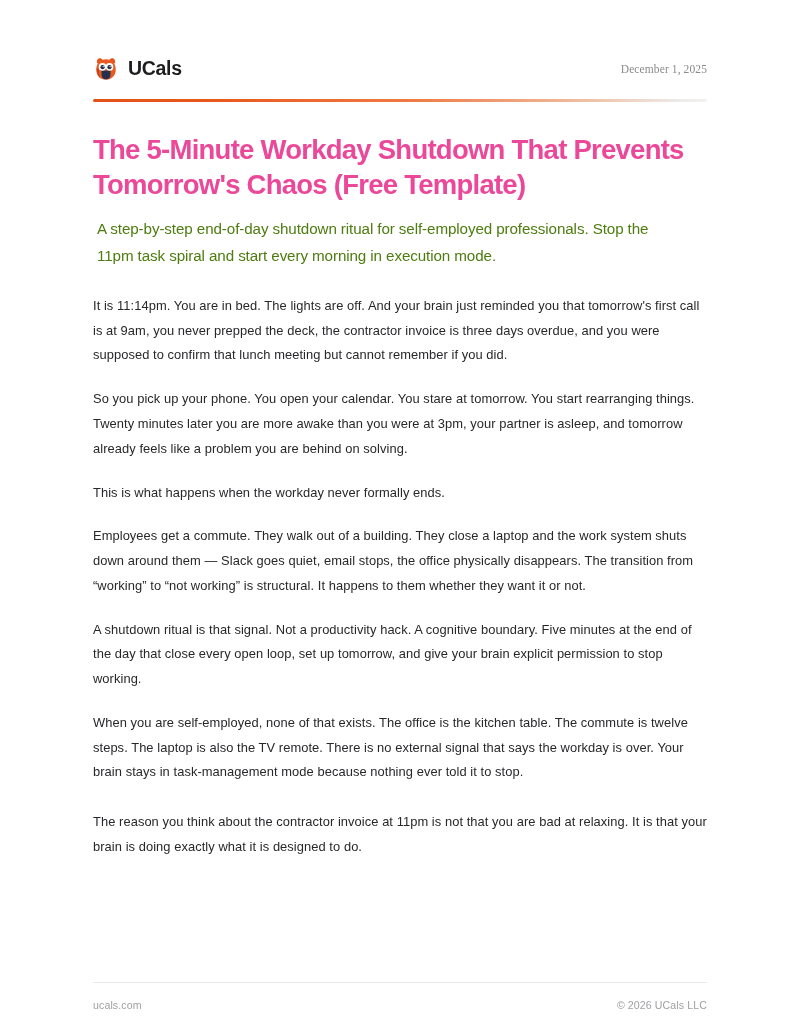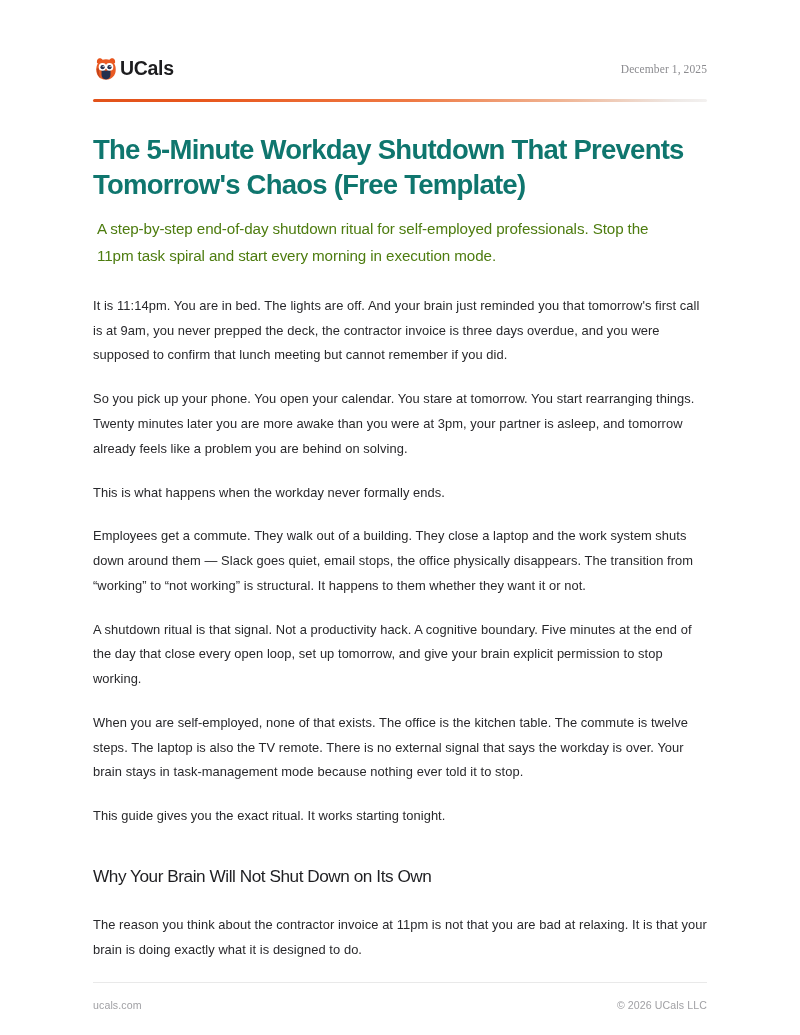--- a/index.html
+++ b/index.html
@@ -32,21 +32,21 @@
     display: flex;
     align-items: center;
     justify-content: space-between;
     padding-top: 56px;
     padding-bottom: 0;
   }
 
   .brand {
     display: flex;
     align-items: center;
-    gap: 1px;
+    gap: 9px;
   }
 
   .owl-logo {
     width: 26px;
     height: 26px;
     display: block;
     flex: 0 0 auto;
   }
 
   .brand-name {
@@ -75,21 +75,21 @@
   
   .article {
     padding-top: 31px;
     flex: 1 1 auto;
   }
 
   .headline {
     font-size: 27.5px;
     font-weight: bold;
     line-height: 1.27;
-    color: #0f766e;
+    color: #ec4899;
     letter-spacing: -0.75px;
     margin: 0;
     max-width: 610px;
   }
 
   .deck {
     margin: 12px 0 0 4px;
     font-size: 15.2px;
     line-height: 1.78;
     color: #4d7c0f;
@@ -195,24 +195,22 @@
 
     <p class="deck">A step-by-step end-of-day shutdown ritual for self-employed professionals. Stop the 11pm task spiral and start every morning in execution mode.</p>
 
     <div class="body-copy">
       <p>It is 11:14pm. You are in bed. The lights are off. And your brain just reminded you that tomorrow's first call is at 9am, you never prepped the deck, the contractor invoice is three days overdue, and you were supposed to confirm that lunch meeting but cannot remember if you did.</p>
       <p>So you pick up your phone. You open your calendar. You stare at tomorrow. You start rearranging things. Twenty minutes later you are more awake than you were at 3pm, your partner is asleep, and tomorrow already feels like a problem you are behind on solving.</p>
       <p>This is what happens when the workday never formally ends.</p>
       <p>Employees get a commute. They walk out of a building. They close a laptop and the work system shuts down around them — Slack goes quiet, email stops, the office physically disappears. The transition from “working” to “not working” is structural. It happens to them whether they want it or not.</p>
       <p>A shutdown ritual is that signal. Not a productivity hack. A cognitive boundary. Five minutes at the end of the day that close every open loop, set up tomorrow, and give your brain explicit permission to stop working.</p>
       <p>When you are self-employed, none of that exists. The office is the kitchen table. The commute is twelve steps. The laptop is also the TV remote. There is no external signal that says the workday is over. Your brain stays in task-management mode because nothing ever told it to stop.</p>
-      <p>This guide gives you the exact ritual. It works starting tonight.</p>
-    </div>
-
-    <h2 class="section-heading">Why Your Brain Will Not Shut Down on Its Own</h2>
+    </div>
+
 
     <div class="body-copy">
       <p>The reason you think about the contractor invoice at 11pm is not that you are bad at relaxing. It is that your brain is doing exactly what it is designed to do.</p>
     </div>
 
   </div>
 
   <div class="footer">
     <div class="footer-rule"></div>
     <div class="footer-row">

